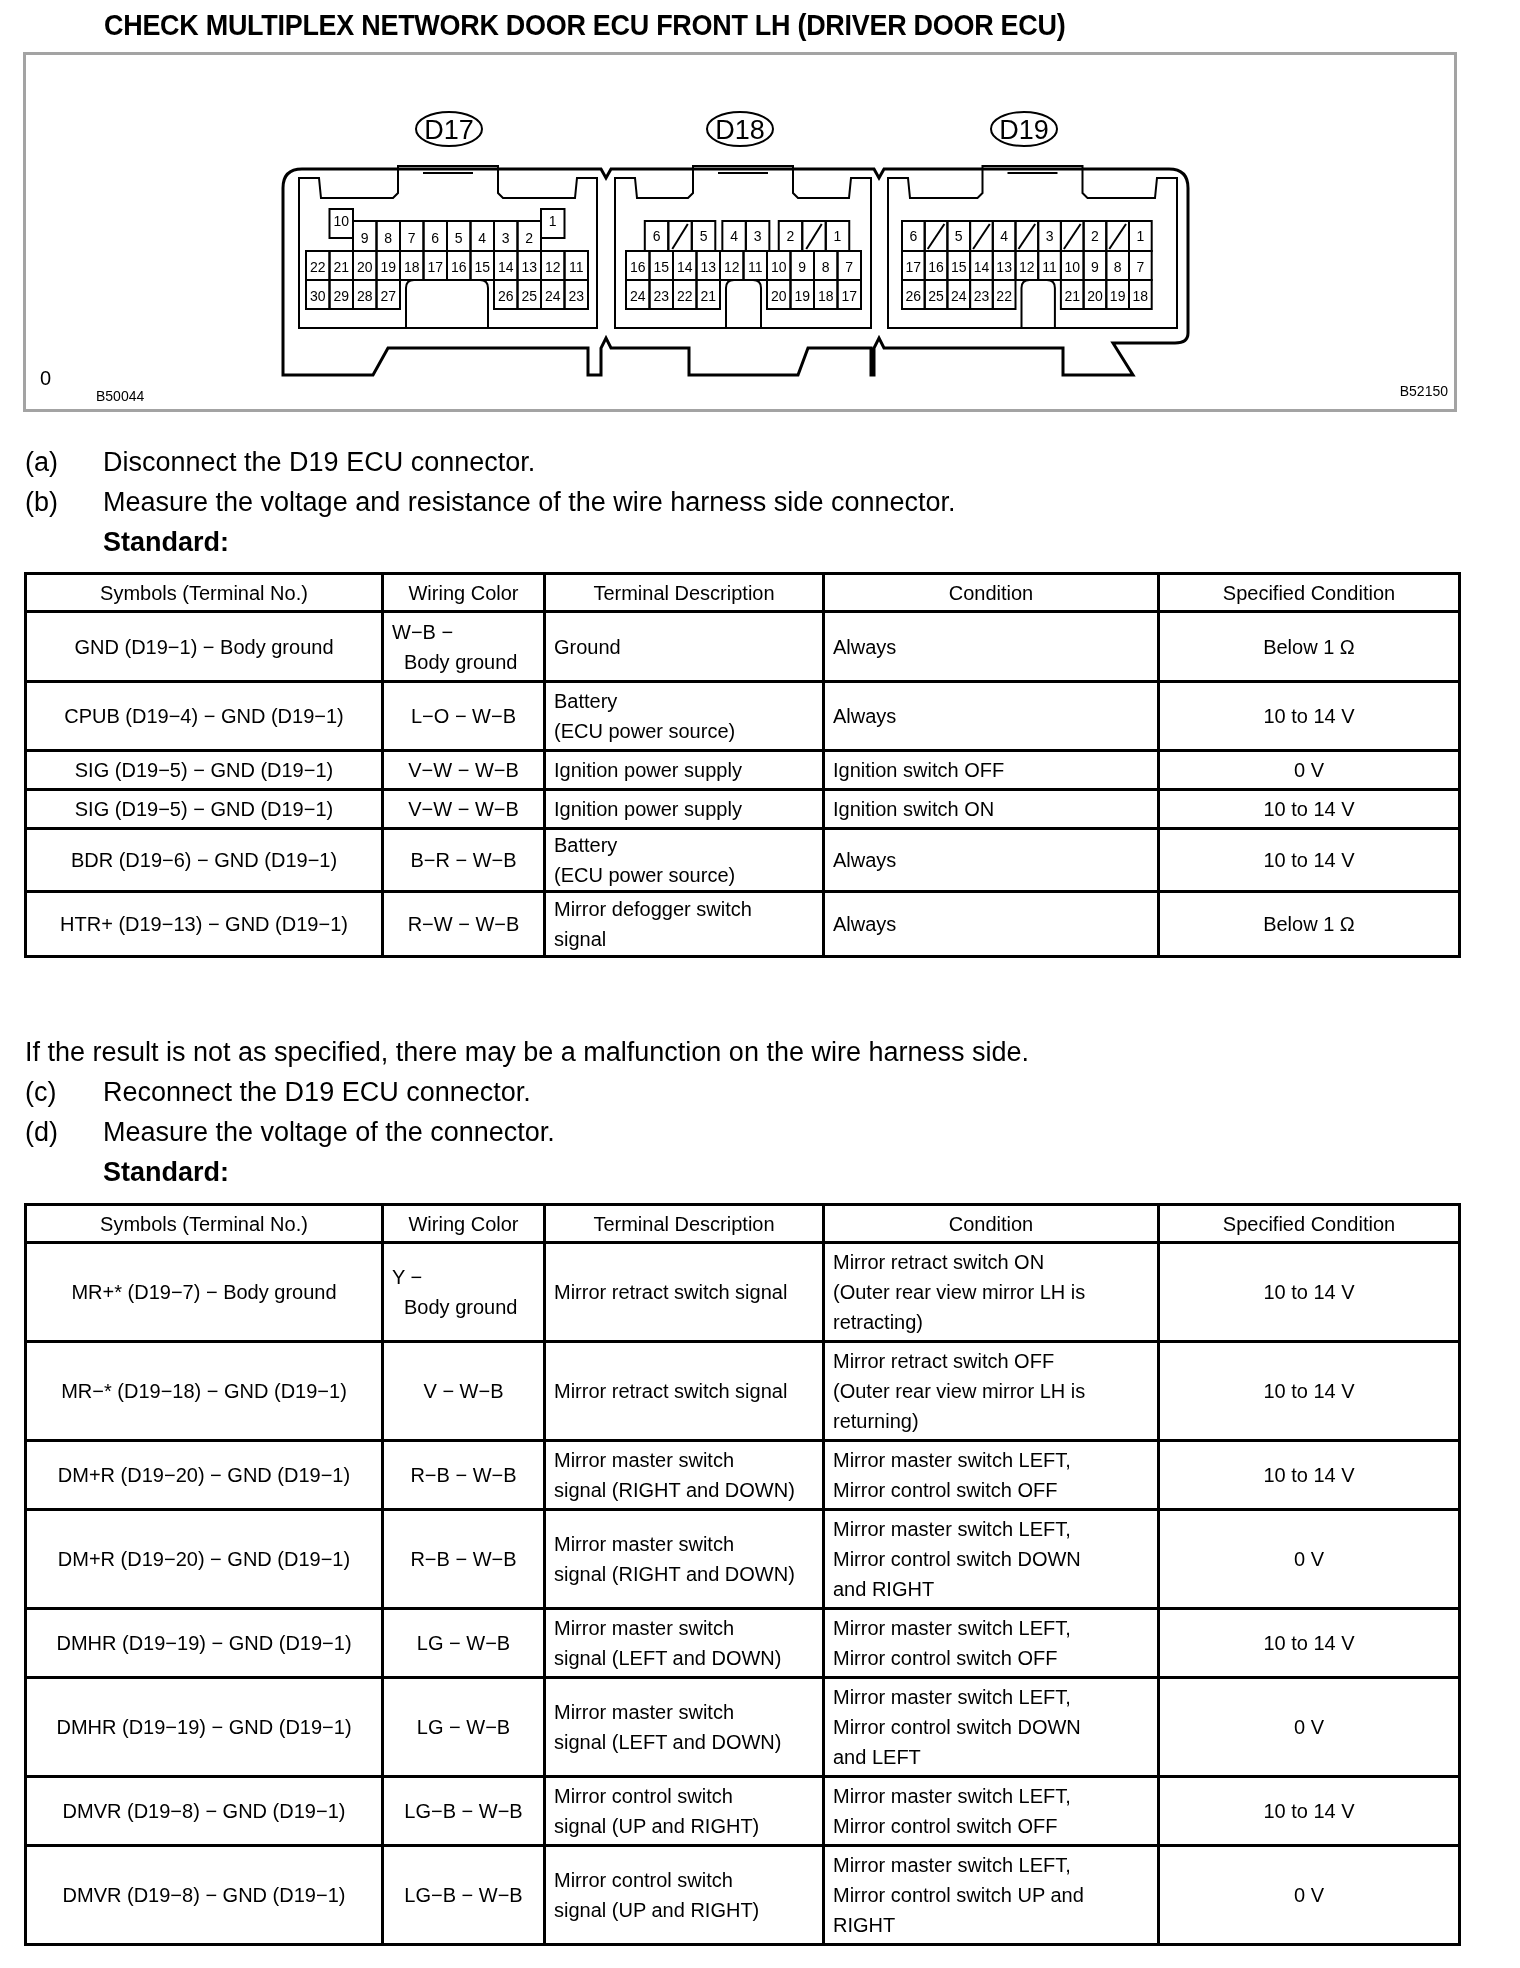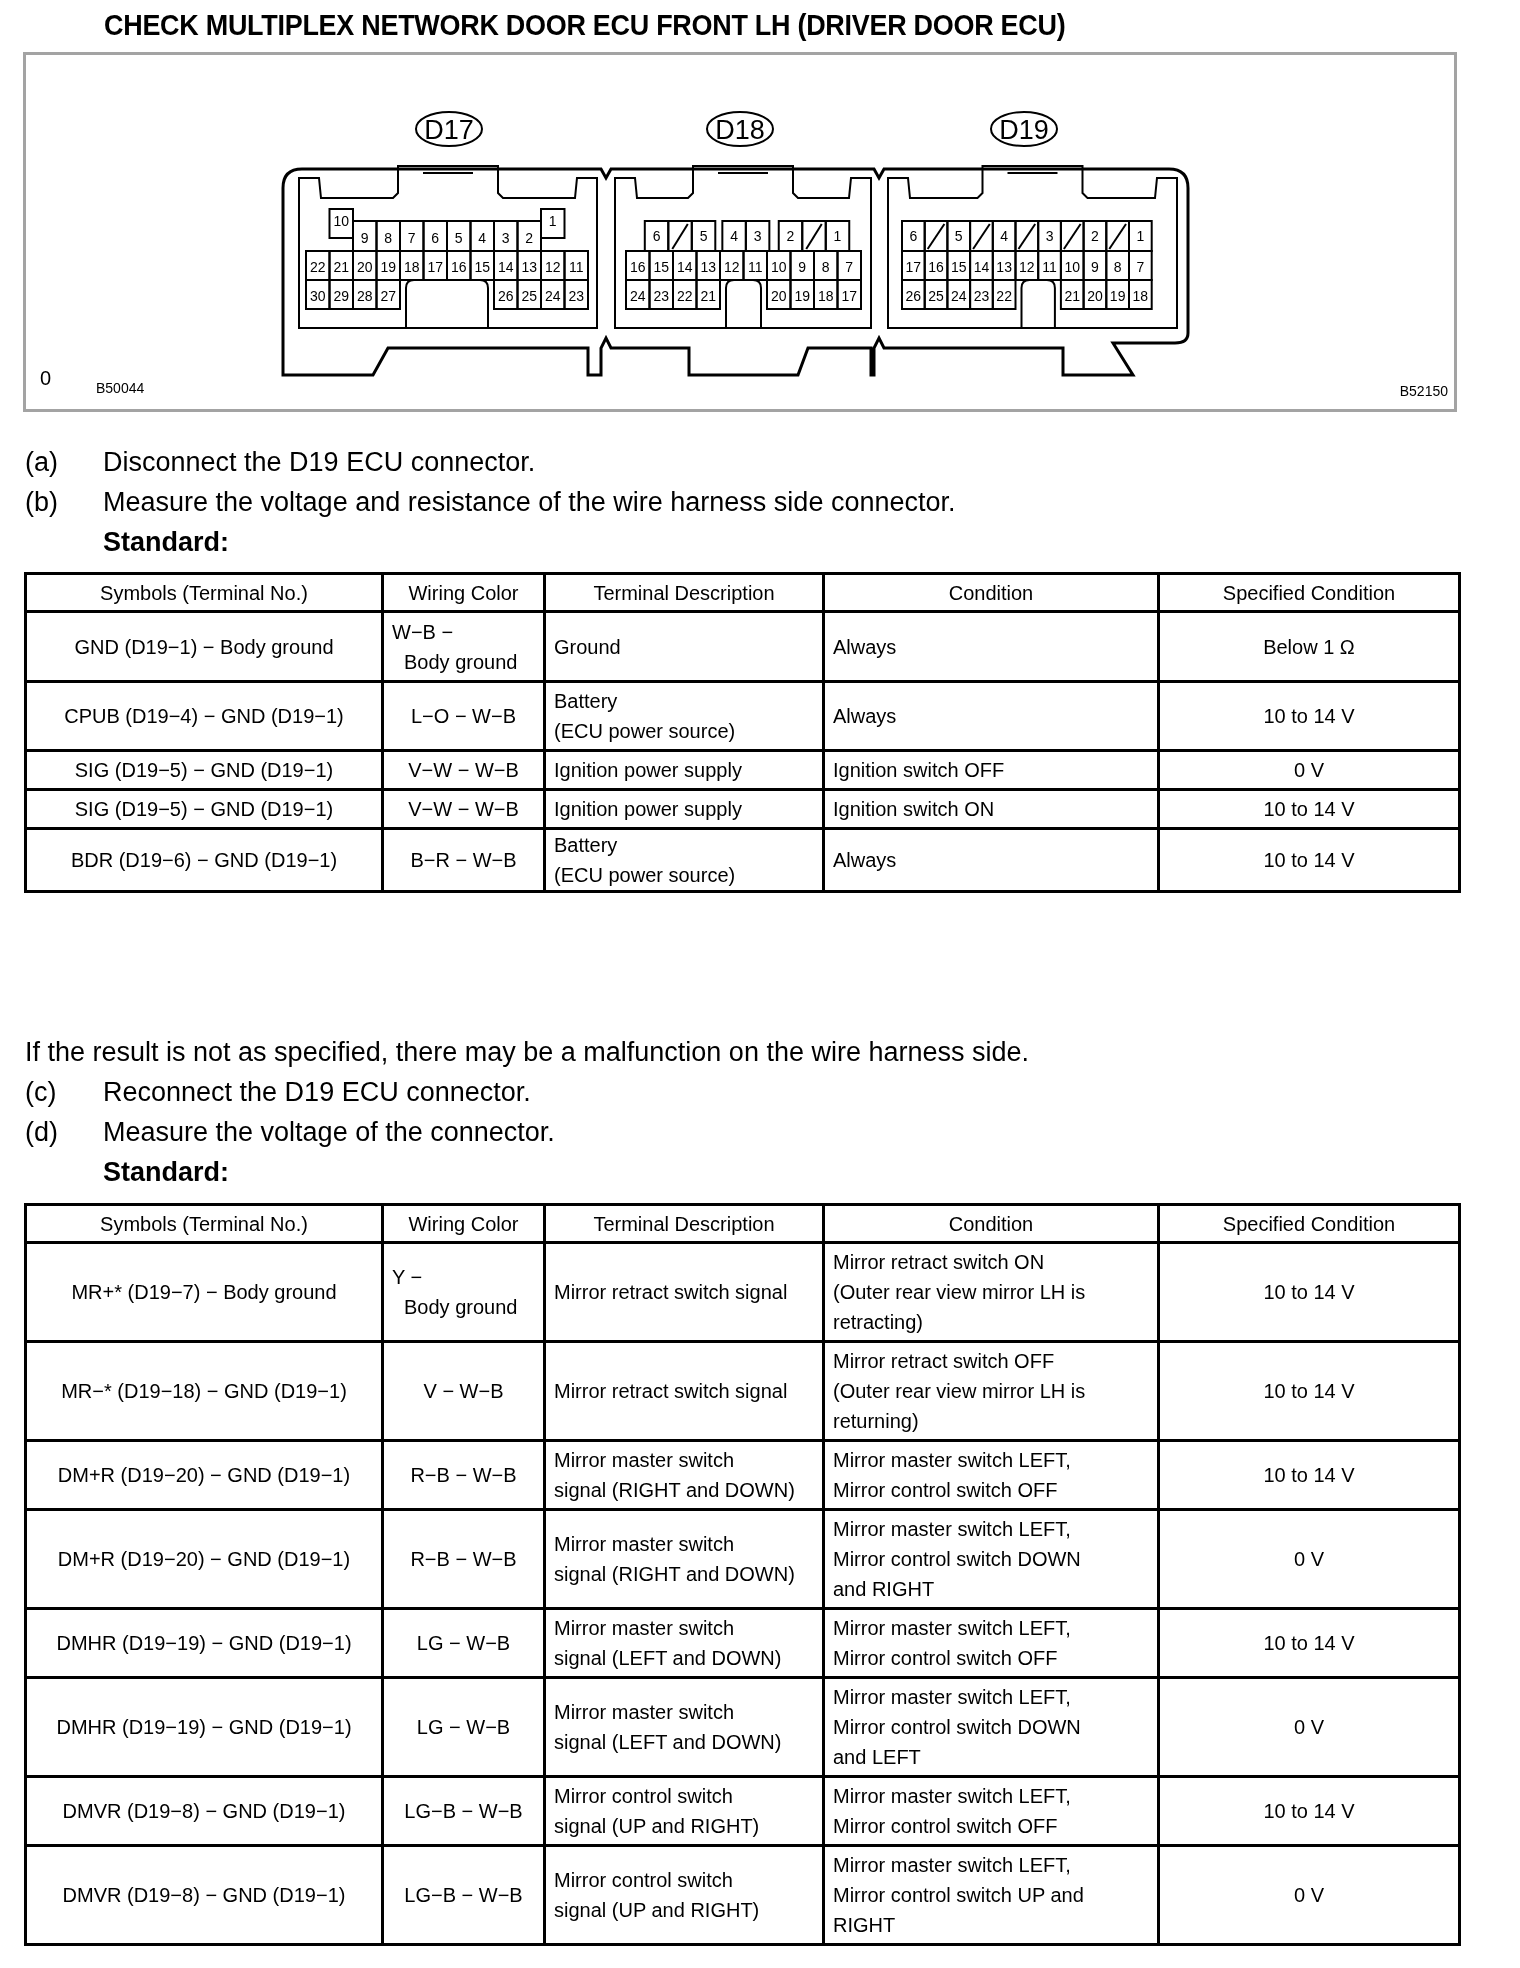--- a/index.html
+++ b/index.html
@@ -4,21 +4,21 @@
 <style>
   html, body { margin: 0; padding: 0; background: #ffffff; }
   body { width: 1520px; height: 1968px; position: relative; overflow: hidden;
          font-family: "Liberation Sans", sans-serif; color: #000; }
   .title { position: absolute; left: 104px; top: 9px; font-size: 29px; font-weight: bold;
            letter-spacing: -0.3px; white-space: nowrap; transform: scaleX(0.93); transform-origin: left top; }
   .figure { position: absolute; left: 23px; top: 52px; width: 1428px; height: 354px;
             border: 3px solid #a3a3a3; box-sizing: content-box; }
   .figure svg { position: absolute; left: -23px; top: -52px; }
   .fig-zero { position: absolute; left: 14px; top: 312px; font-size: 20px; }
-  .fig-code-left { position: absolute; left: 70px; top: 325px; font-size: 14px; }
+  .fig-code-left { position: absolute; left: 70px; top: 333px; font-size: 14px; }
   .fig-code-right { position: absolute; right: 6px; top: 328px; font-size: 14px; }
   .step { position: absolute; left: 25px; font-size: 27px; white-space: nowrap; }
   .step .lbl { display: inline-block; width: 78px; }
   .std { position: absolute; left: 103px; font-size: 27px; font-weight: bold; text-align: center; }
   .note { position: absolute; left: 25px; font-size: 27px; white-space: nowrap; }
   table.spec { position: absolute; left: 24px; border-collapse: collapse; table-layout: fixed;
                font-size: 20px; border-radius: 11px; }
   table.spec td, table.spec th { border: 3px solid #000; padding: 0 8px; line-height: 30px;
                vertical-align: middle; font-weight: normal; }
   table.spec th { text-align: center; }
@@ -317,20 +317,34 @@
         </td>
         <td class="l">
           <div>Battery</div>
           <div>(ECU power source)</div>
         </td>
         <td class="l">
           <div>Always</div>
         </td>
         <td class="c">10 to 14 V</td>
       </tr>
+      <tr style="height: 65px;">
+        <td class="c">HTR+ (D19−13) − GND (D19−1)</td>
+        <td class="wc">
+          <div>R−W − W−B</div>
+        </td>
+        <td class="l">
+          <div>Mirror defogger switch</div>
+          <div>signal</div>
+        </td>
+        <td class="l">
+          <div>Always</div>
+        </td>
+        <td class="c">Below 1 Ω</td>
+      </tr>
     </tbody>
 </table>
 
 <div class="note" style="top:1037px">If the result is not as specified, there may be a malfunction on the wire harness side.</div>
 <div class="step" style="top:1077px">
   <span class="lbl">(c)</span><span>Reconnect the D19 ECU connector.</span>
 </div>
 <div class="step" style="top:1117px">
   <span class="lbl">(d)</span><span>Measure the voltage of the connector.</span>
 </div>

